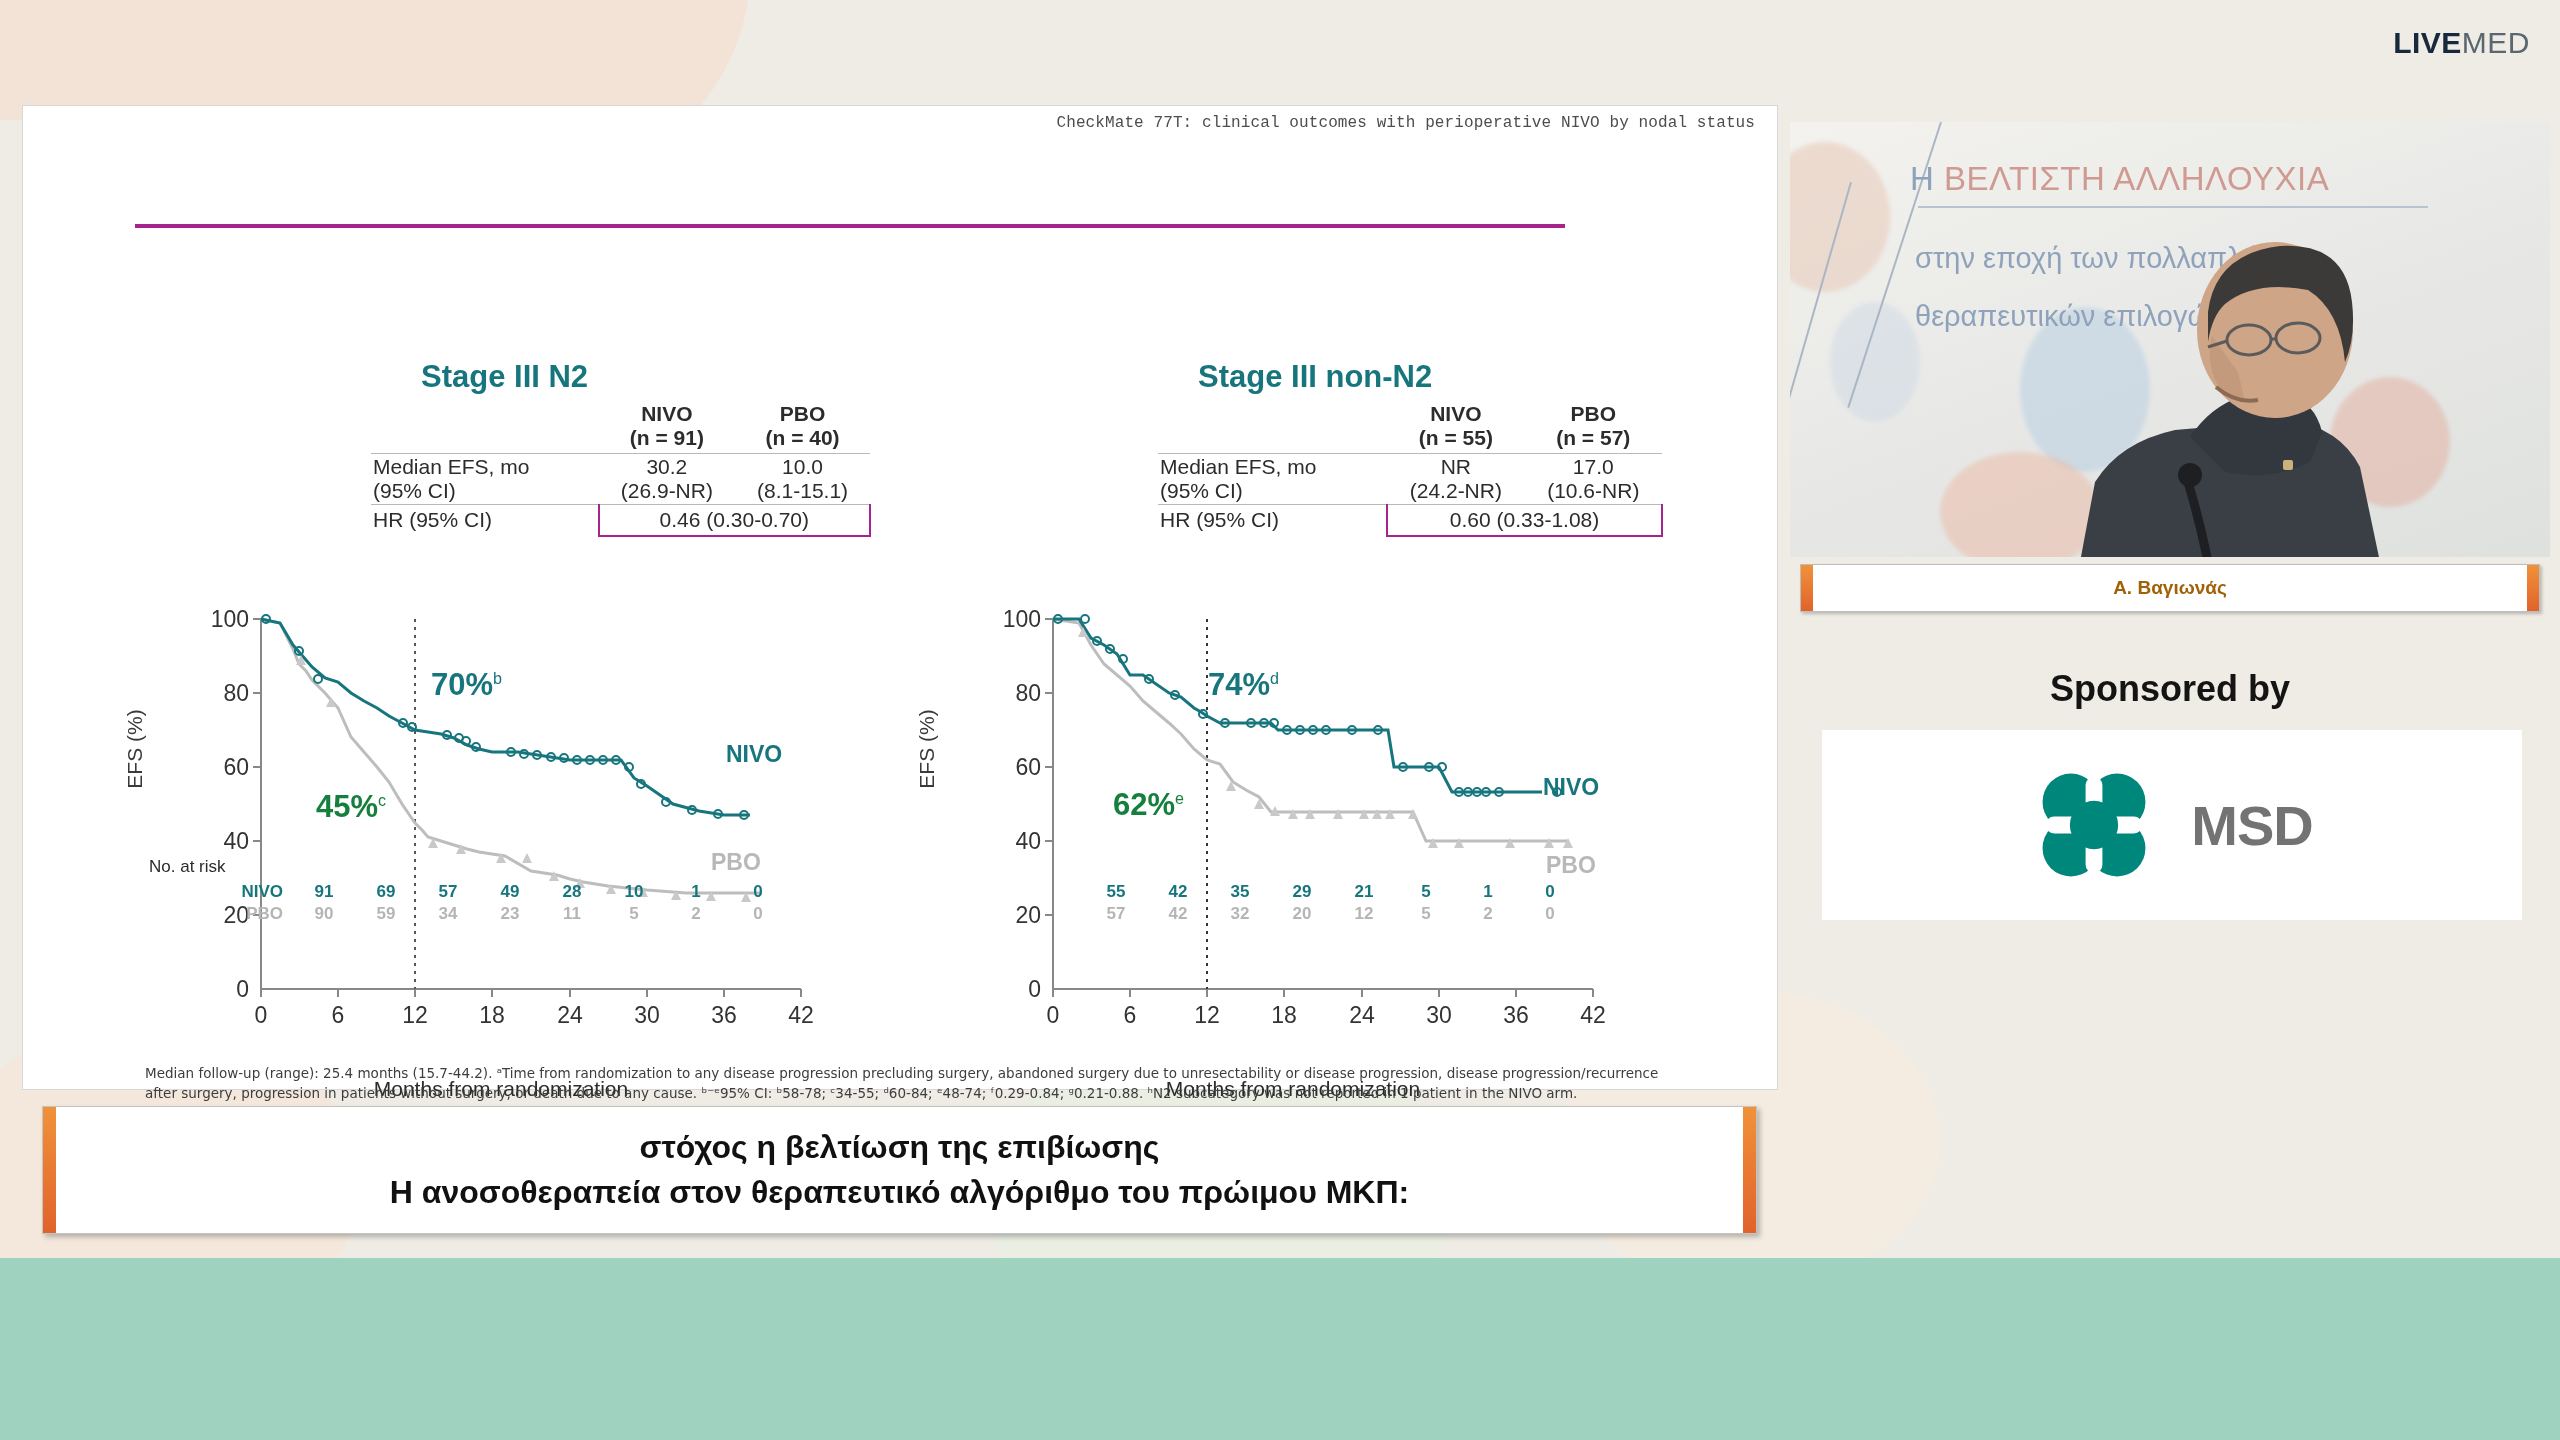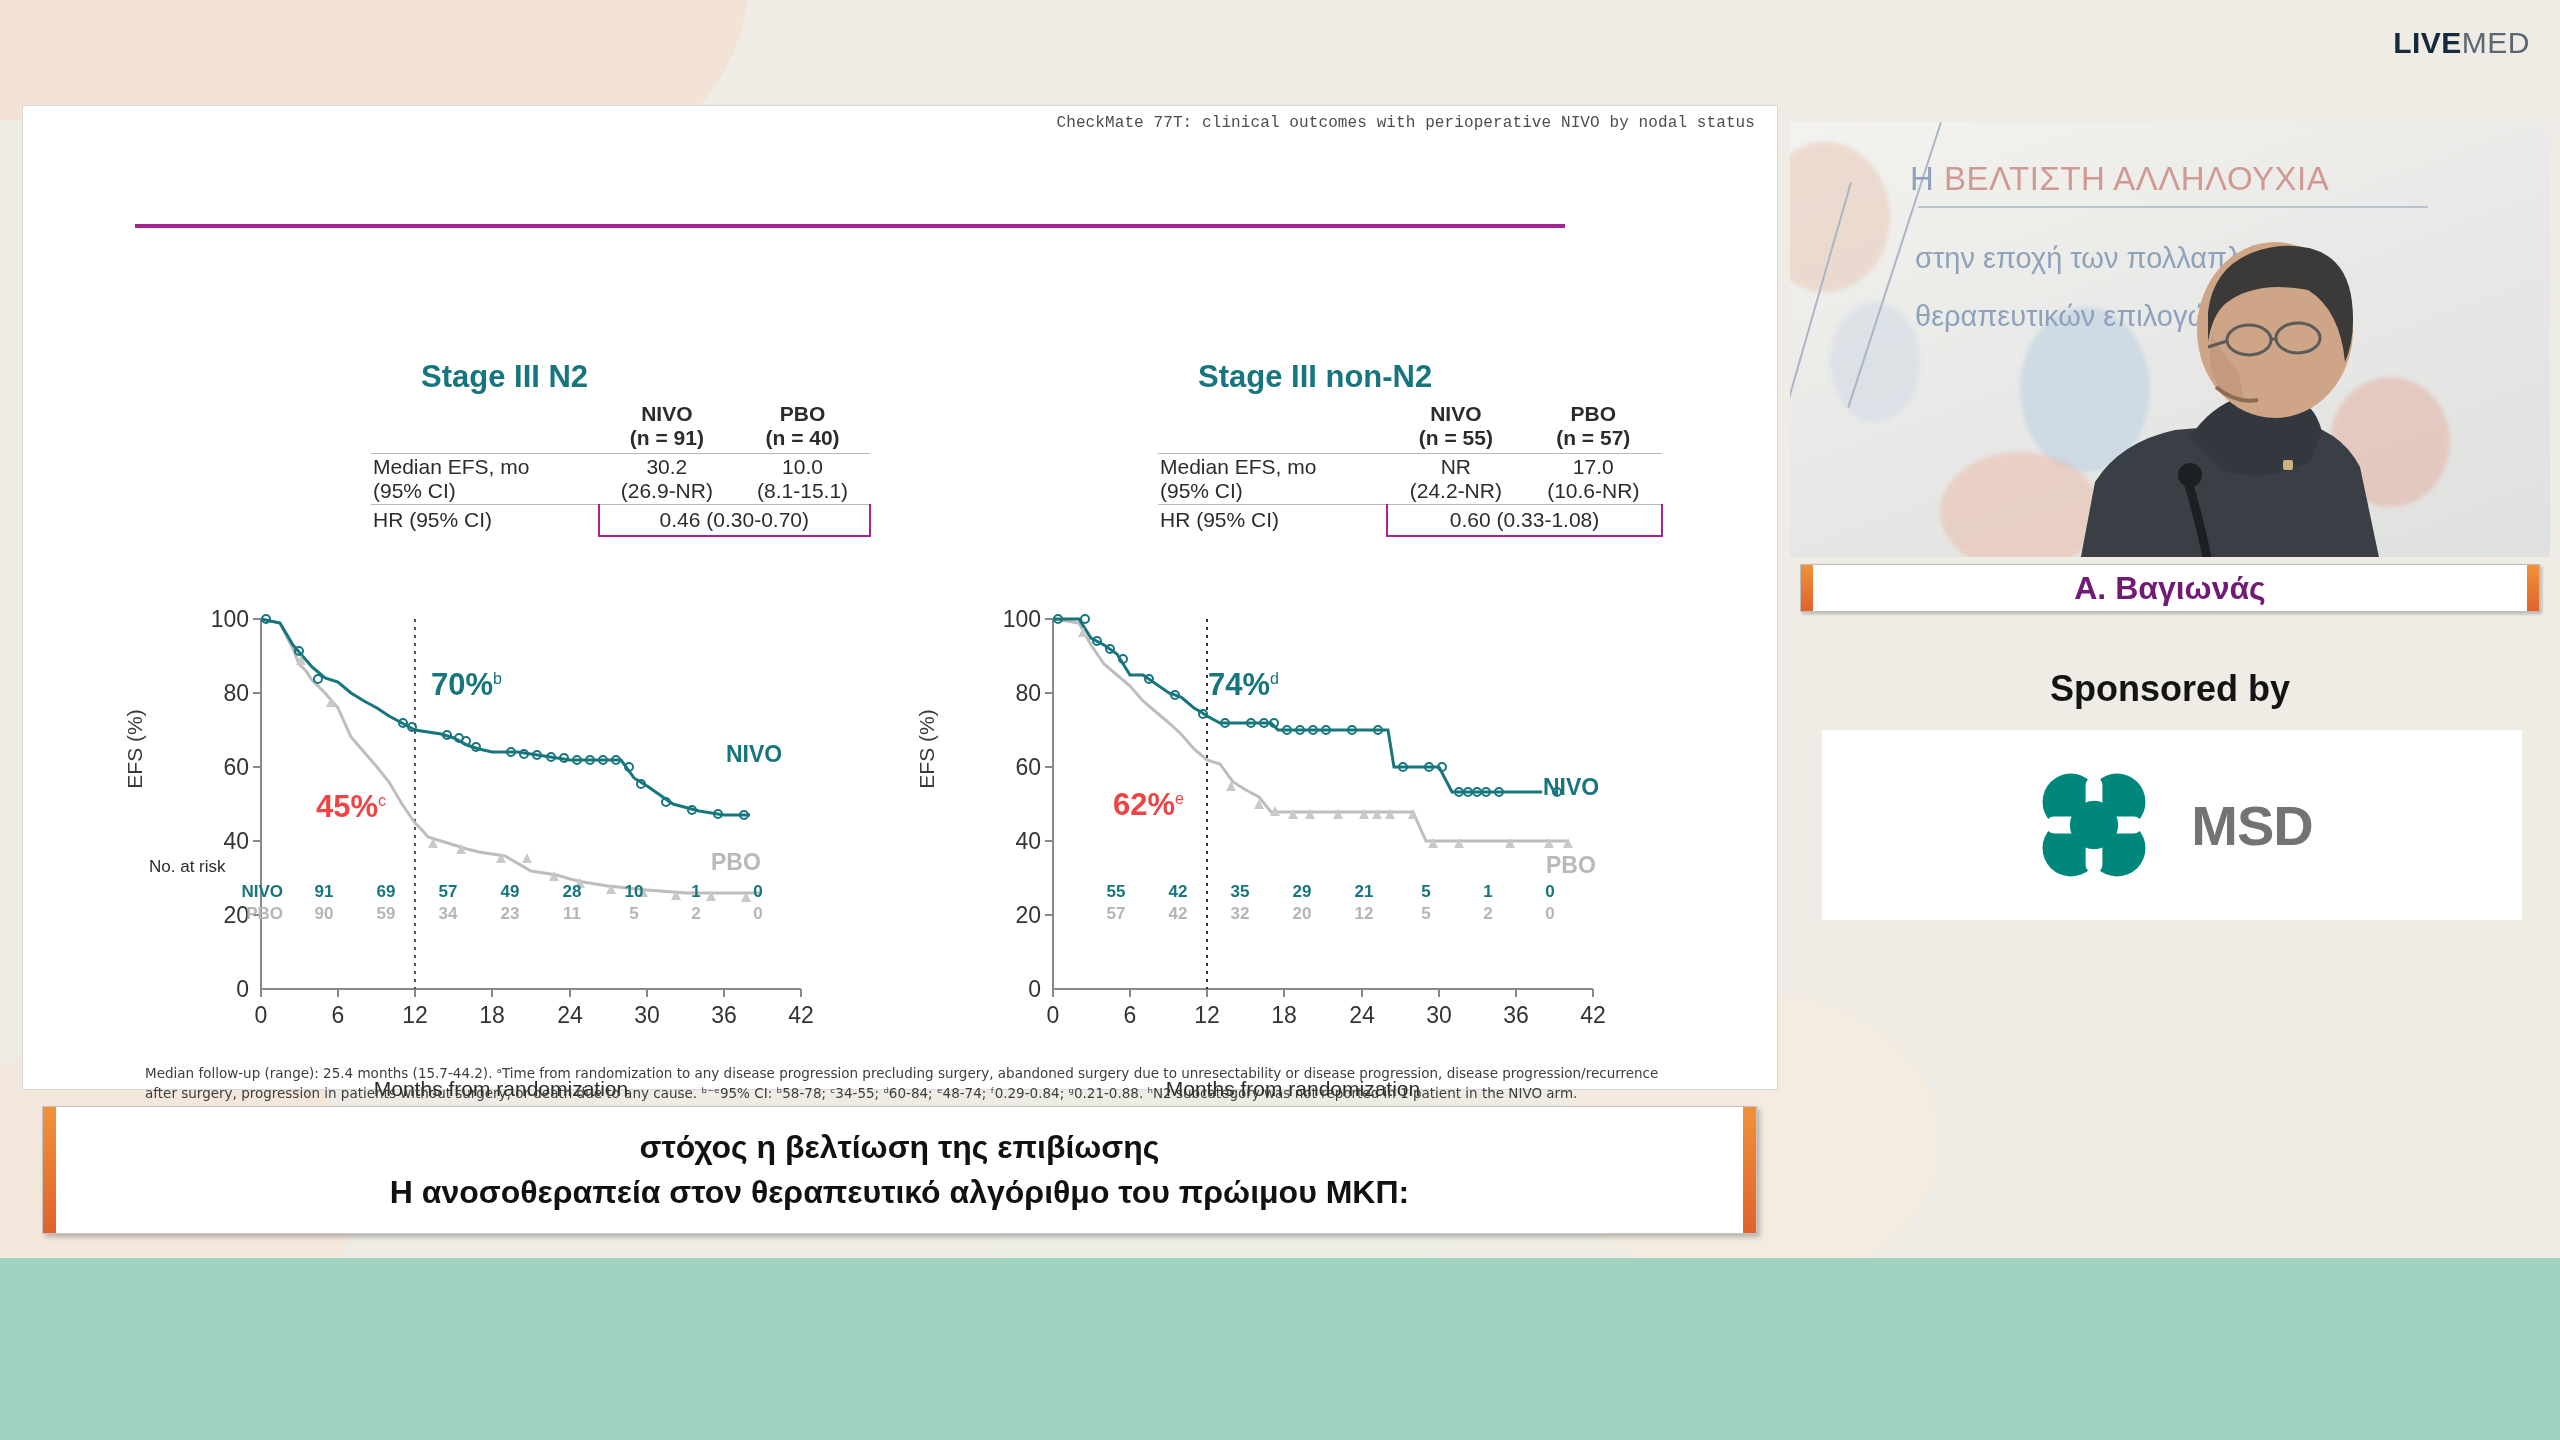--- a/index.html
+++ b/index.html
@@ -101,21 +101,21 @@
   }
   .xlabel {
     position: absolute; left: 140px; top: 478px; width: 460px;
     text-align: center; font-size: 21px; color: #2b2b2b;
   }
   svg.kmplot { position: absolute; left: 40px; top: 0; }
 
   .pctlabel { position: absolute; font-size: 31px; font-weight: 700; }
   .pctlabel sup { font-size: .52em; top: -.7em; font-weight: 400; }
   .pct-nivo { color: #17757d; }
-  .pct-pbo { color: #ef4444; }
+  .pct-pbo { color: #15803d; }
   .armlabel { position: absolute; font-size: 23px; font-weight: 700; }
   .arm-nivo { color: #17757d; }
   .arm-pbo { color: #b8b8b8; }
 
   
   .atrisk { position: absolute; top: 520px; left: 0; width: 810px; font-size: 17px; }
   .atrisk .caption { position: absolute; left: 18px; top: -4px; color: #2b2b2b; font-size: 17px; }
   .atrisk table { position: absolute; left: 100px; top: 20px; border-collapse: collapse; }
   .atrisk td { width: 62px; text-align: center; padding: 1px 0; font-weight: 700; }
   .atrisk td.name { width: 62px; text-align: right; padding-right: 10px; }
@@ -159,21 +159,21 @@
 
   .namebar {
     position: absolute; left: 1800px; top: 564px; width: 740px; height: 48px;
     background: #ffffff; border: 1px solid #bdbdbd;
     box-shadow: 2px 2px 3px rgba(0,0,0,.22);
   }
   .namebar .cap { position: absolute; top: 0; width: 12px; height: 100%; background: linear-gradient(180deg,#f0923a,#e1622b); }
   .namebar .cap.l { left: 0; } .namebar .cap.r { right: 0; }
   .namebar .txt {
     position: absolute; inset: 0; display: flex; align-items: center; justify-content: center;
-    font-size: 32px; font-weight: 700; color: #701a75; border-radius: 17px;
+    font-size: 19px; font-weight: 700; color: #a16207; border-radius: 17px;
   }
 
   .sponsored {
     position: absolute; left: 1800px; top: 668px; width: 740px;
     text-align: center; font-size: 36px; font-weight: 700; color: #141414;
   }
   .msd-box {
     position: absolute; left: 1822px; top: 730px; width: 700px; height: 190px;
     background: #ffffff;
     display: flex; align-items: center; justify-content: center; gap: 34px;

